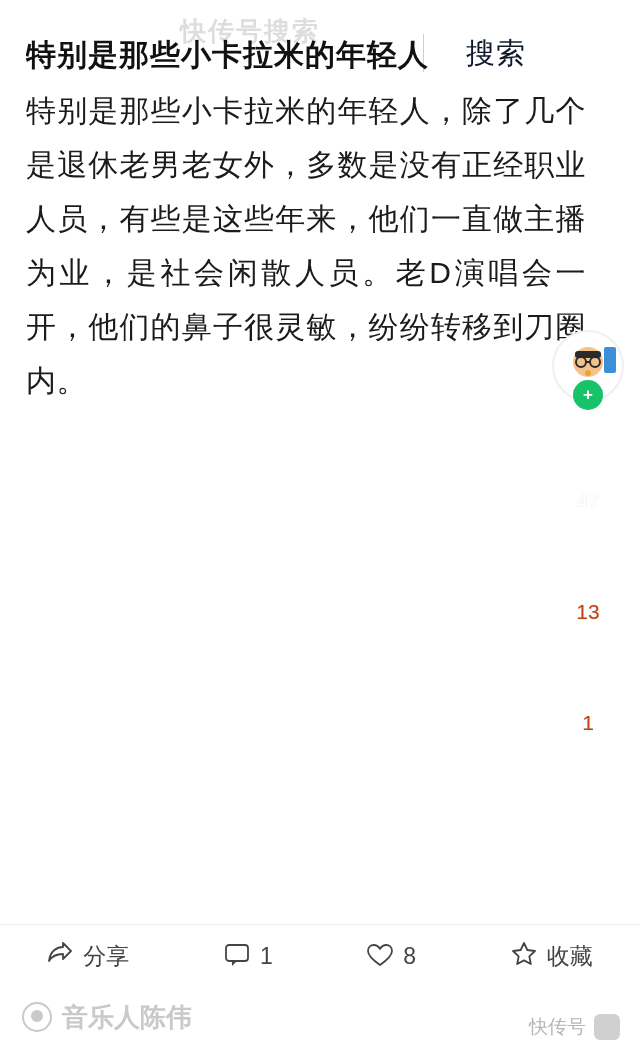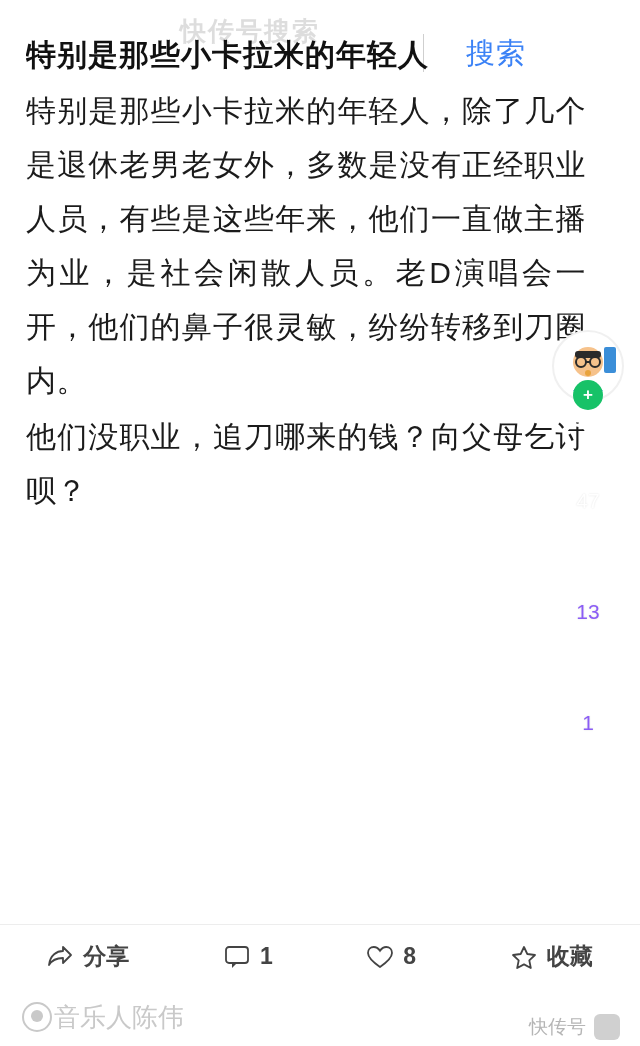--- a/index.html
+++ b/index.html
@@ -28,21 +28,21 @@
     font-size:26px;
     color:#d8d8d8;
     letter-spacing:2px;
     font-weight:bold;
     opacity:.85;
   }
   .search-btn {
     position:absolute;
     top:34px; right:18px;
     font-size:29px;
-    color:#3b82f6;
+    color:#0f172a;
     font-weight:500;
     letter-spacing:1px;
   }
   .search-divider {
     position:absolute;
     top:34px; right:120px;
     width:1px; height:38px;
     background:#cfcfcf;
   }
 
@@ -113,61 +113,60 @@
     text-align:center;
     font-weight:bold;
   }
   .icon-white { color:#ffffff; }
   .rail-count {
     font-size:21px;
     color:#ffffff;
     margin-top:17px;
     text-shadow:0 0 2px rgba(0,0,0,.12);
   }
-  .rail-count.dark { color:#8b5cf6; }
+  .rail-count.dark { color:#c2410c; }
 
   
   .bottombar {
     position:absolute;
     left:0; bottom:58px;
     width:640px; height:64px;
     border-top:1px solid #ededed;
     display:flex;
     align-items:center;
     justify-content:space-around;
     background:#ffffff;
   }
   .action {
     display:flex;
-    align-items:center;
+    align-items:flex-start;
     gap:10px;
     font-size:23px;
     color:#444444;
-    font-weight:bold;
   }
   .action svg { display:block; }
 
   
   .footer {
     position:absolute;
     left:0; bottom:0;
     width:640px; height:58px;
     background:#ffffff;
     display:flex;
     align-items:center;
   }
   .footer-user {
     position:absolute;
     left:22px;
     display:flex;
     align-items:center;
-    gap:2px;
+    gap:10px;
     font-size:26px;
     color:#c9c9c9;
-    font-weight:normal;
+    font-weight:bold;
   }
   .footer-avatar {
     width:30px; height:30px;
     border-radius:50%;
     border:2px solid #c9c9c9;
     position:relative;
   }
   .footer-avatar::after {
     content:"";
     position:absolute;
@@ -199,21 +198,20 @@
 
   <div class="topbar">
     <div class="watermark-top">快传号搜索</div>
     <div class="search-divider"></div>
     <div class="search-btn">搜索</div>
   </div>
 
   <div class="article">
     <div class="headline">特别是那些小卡拉米的年轻人</div>
     <div class="para">特别是那些小卡拉米的年轻人，除了几个是退休老男老女外，多数是没有正经职业人员，有些是这些年来，他们一直做主播为业，是社会闲散人员。老D演唱会一开，他们的鼻子很灵敏，纷纷转移到刀圈内。</div>
-    <div class="para">他们没职业，追刀哪来的钱？向父母乞讨呗？</div>
   </div>
 
   <div class="rail">
 
     <div class="rail-item">
       <div class="avatar">
         <svg width="62" height="62" viewBox="0 0 62 62" aria-hidden="true">
           <circle cx="31" cy="27" r="15" fill="#f6c28b"></circle>
           <path d="M16 56 q15 -16 30 0 z" fill="#2f7fd0"></path>
           <rect x="18" y="16" width="26" height="7" rx="3" fill="#2a2a2a"></rect>

